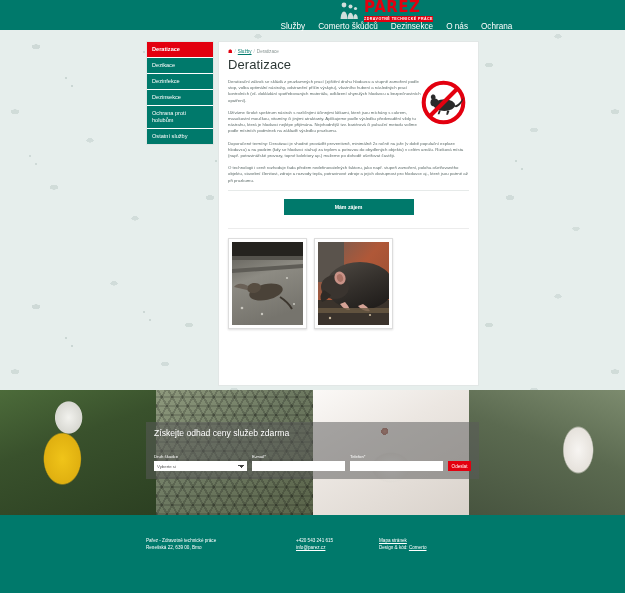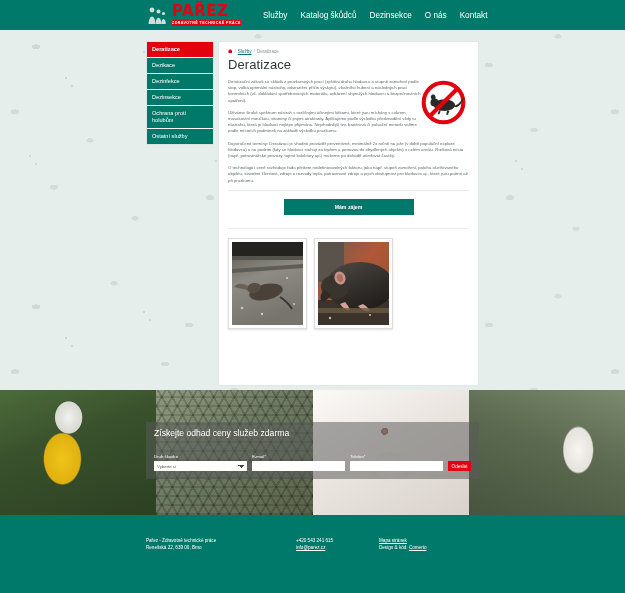--- a/index.html
+++ b/index.html
@@ -51,20 +51,21 @@
     height: 30px;
     background: #00796b;
     display: flex;
     align-items: center;
   }
   .header-inner {
     width: 625px;
     display: flex;
     align-items: center;
     padding-left: 146px;
+    flex-direction: column;
   }
   .logo-block { display: flex; align-items: center; gap: 4px; }
   .logo-mark {
     width: 22px; height: 21px;
     display: block;
   }
   .logo-text { line-height: 1; }
   .logo-word {
     font-family: "DejaVu Sans", sans-serif;
     font-weight: bold;
@@ -356,24 +357,24 @@
         </g>
       </svg>
       <span class="logo-text">
         <span class="logo-word">PAŘEZ</span>
         <span class="logo-sub">ZDRAVOTNĚ TECHNICKÉ PRÁCE</span>
       </span>
     </a>
 
     <nav class="main-nav">
       <a class="nav-item">Služby</a>
-      <a class="nav-item">Katalog škůdců</a>
+      <a class="nav-item">Comerto škůdců</a>
       <a class="nav-item">Dezinsekce</a>
       <a class="nav-item">O nás</a>
-      <a class="nav-item">Kontakt</a>
+      <a class="nav-item">Ochrana</a>
     </nav>
   </div>
 </header>
 
 <div class="content-wrap">
 
   <aside class="sidebar">
     <a class="side-item active">Deratizace</a>
     <a class="side-item">Dezikace</a>
     <a class="side-item">Dezinfekce</a>

